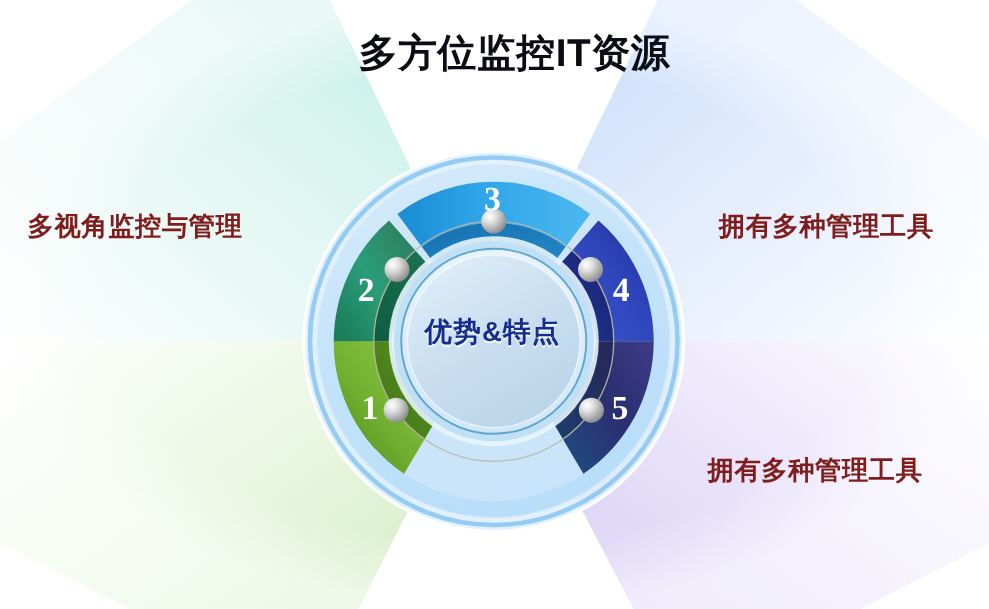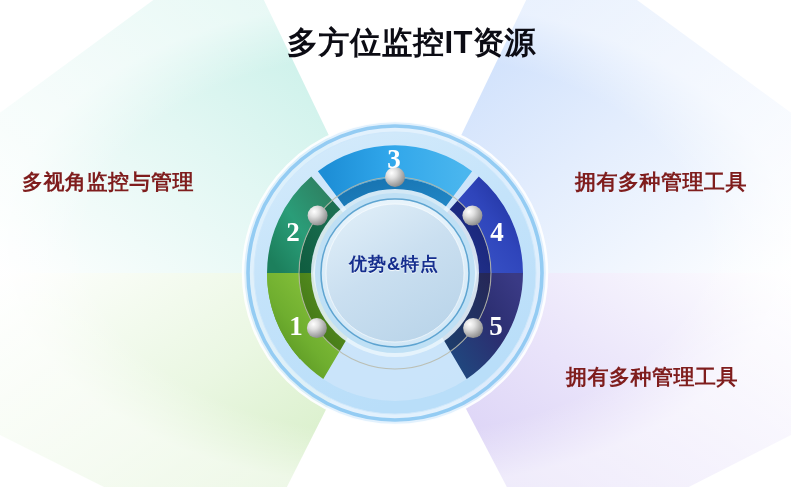--- a/index.html
+++ b/index.html
@@ -54,21 +54,21 @@
   #label-right-bot  { left: 566px; top: 366px; }
 
   .center-text {
     position: absolute;
     left: 320px;
     top: 255px;
     width: 148px;
     text-align: center;
     font-family: "Liberation Sans", "DejaVu Sans", sans-serif;
     font-weight: bold;
-    font-size: 18px;
+    font-size: 22px;
     color: #152e8e;
     letter-spacing: 1px;
     line-height: 1;
     text-shadow: 0 1px 1px rgba(255,255,255,0.85);
     pointer-events: none;
   }
   .seg-num {
     font-family: "Liberation Serif", "DejaVu Serif", serif;
     font-weight: bold;
     font-size: 27px;

